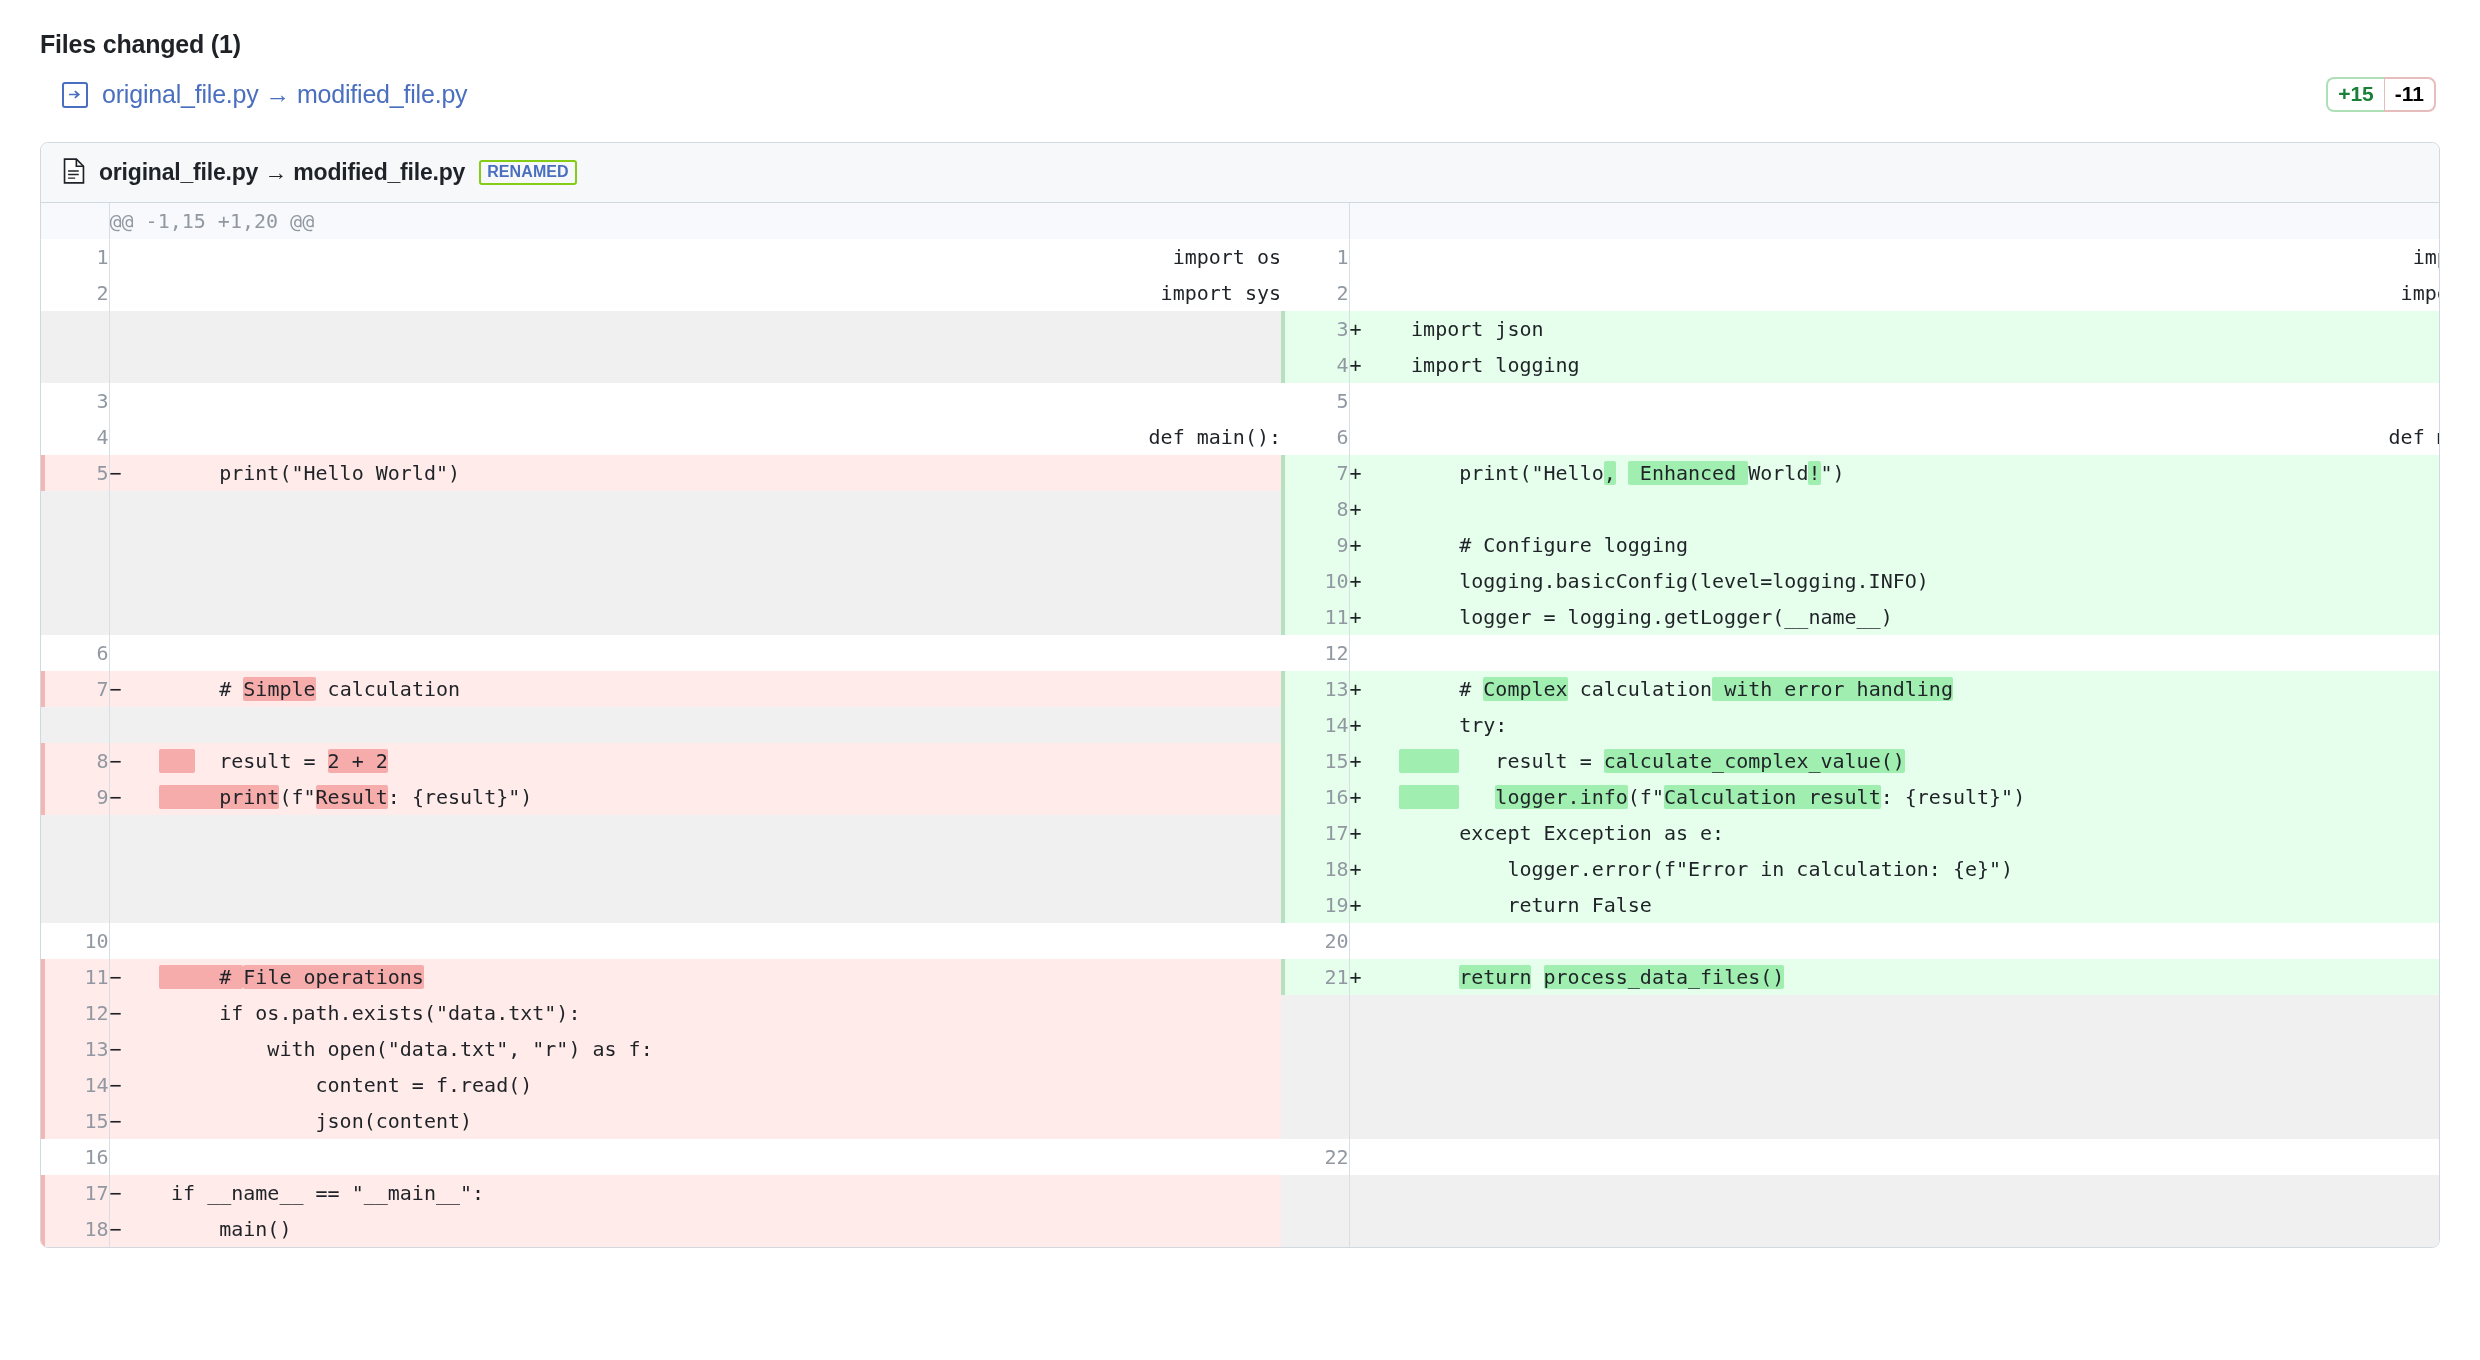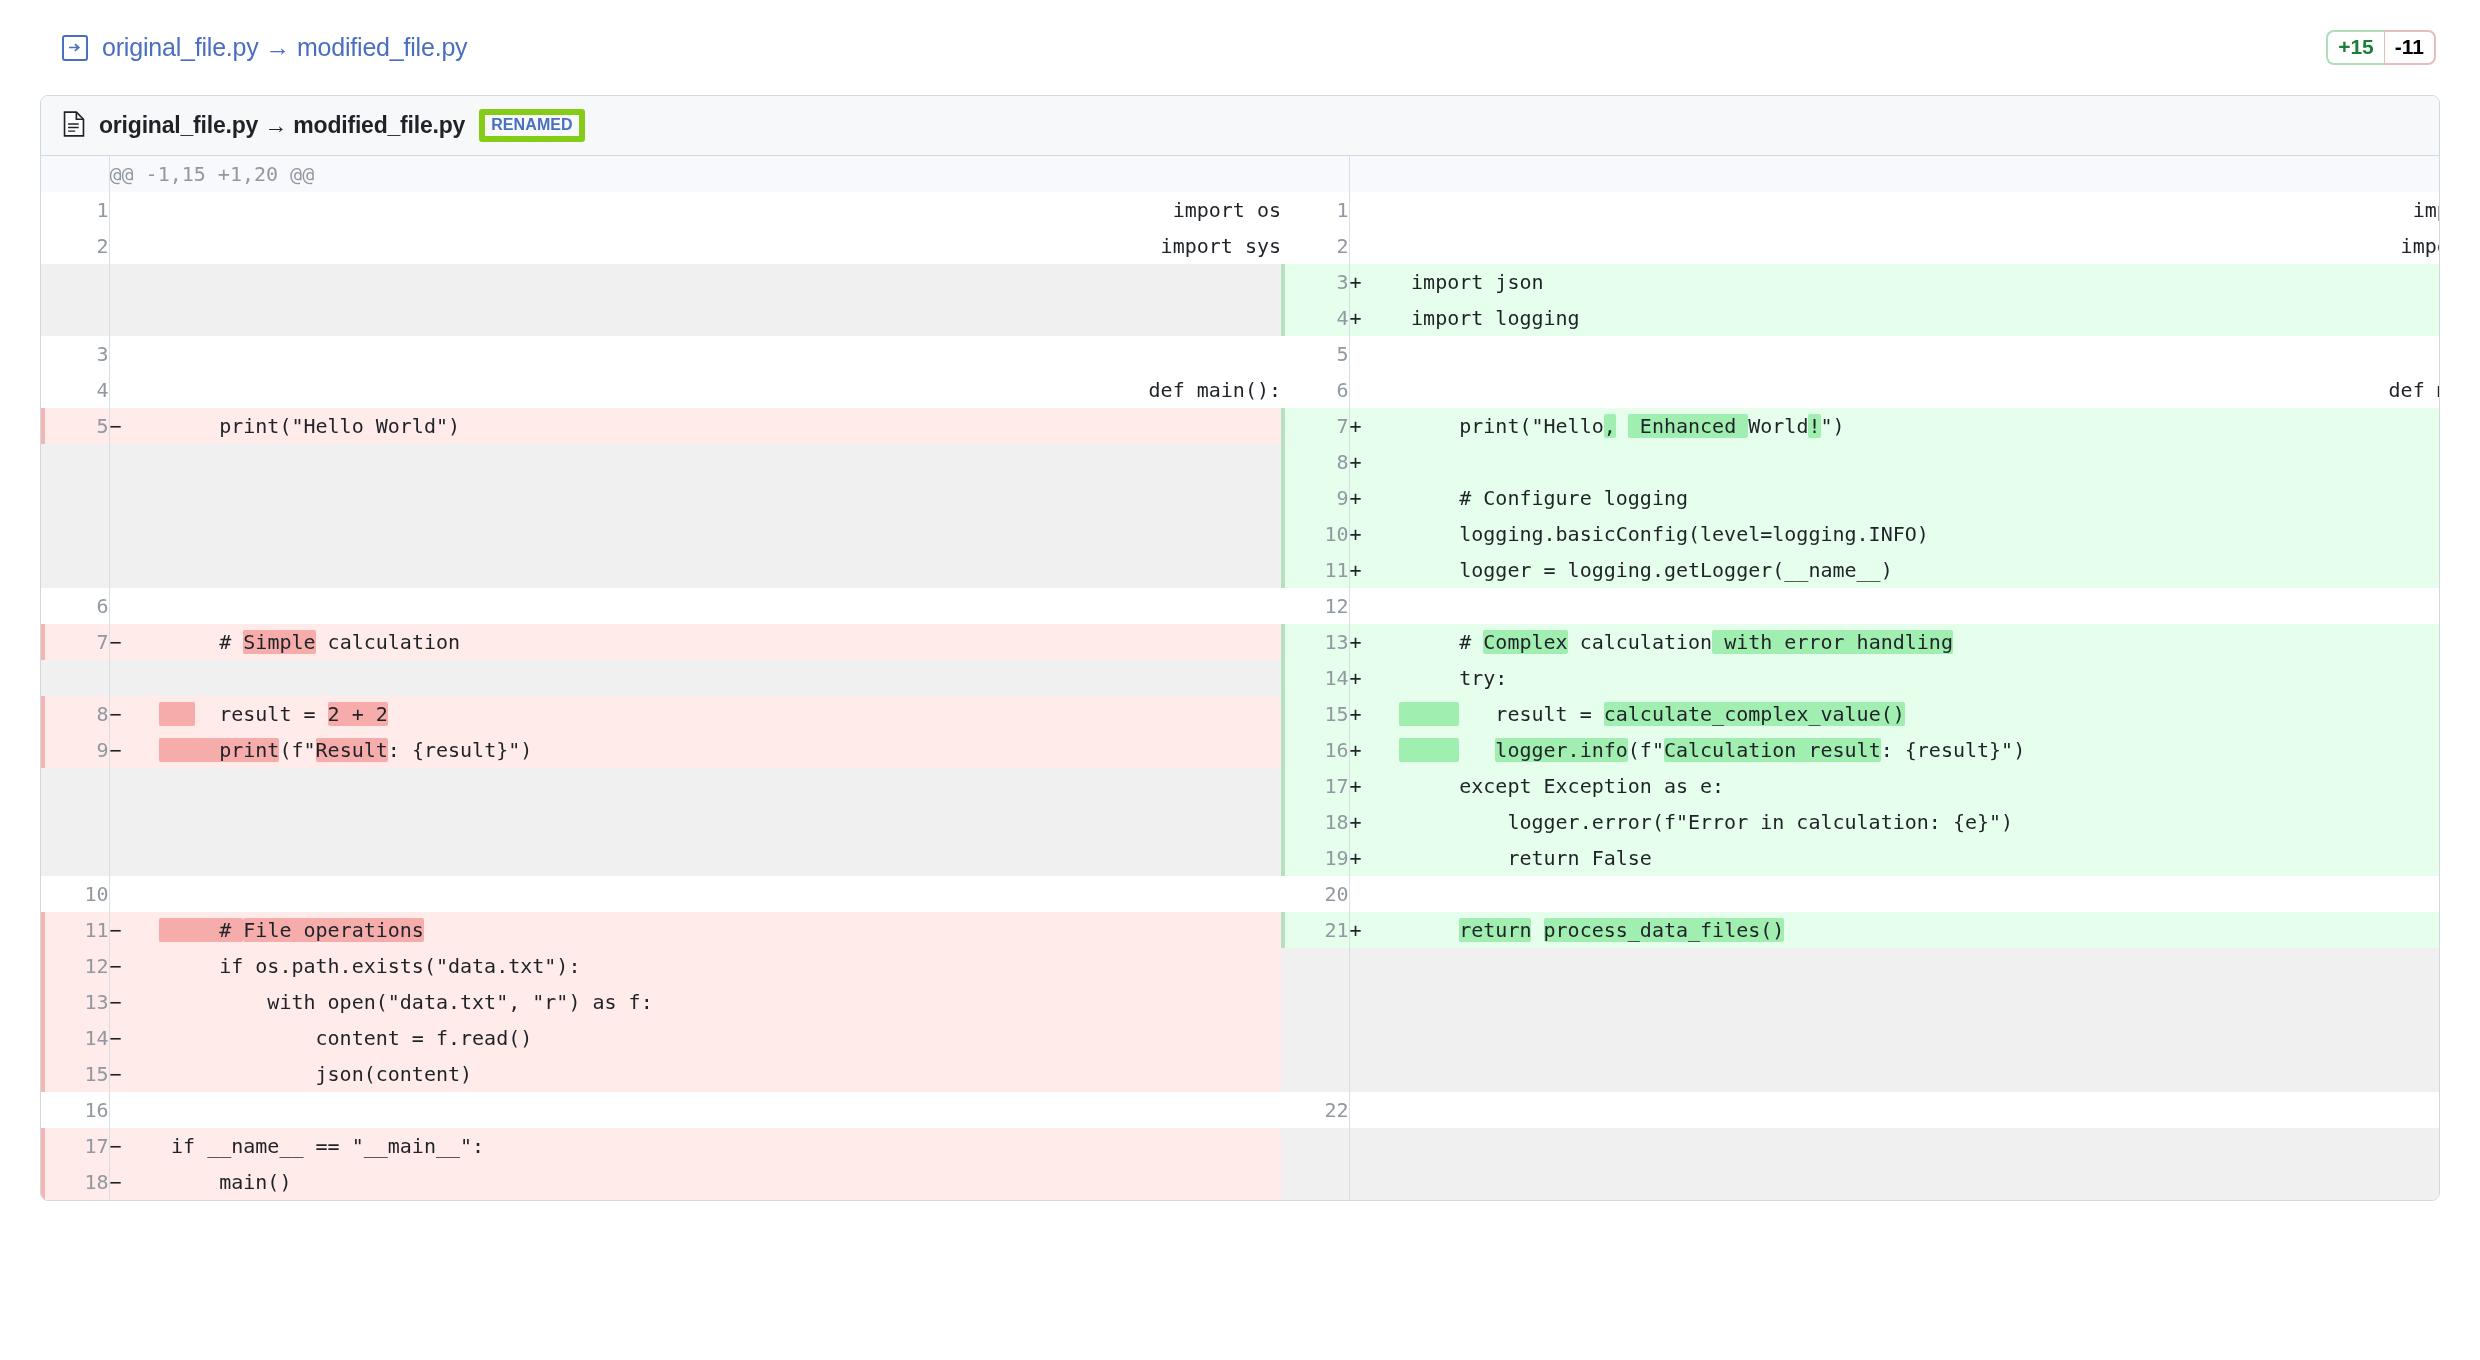--- a/index.html
+++ b/index.html
@@ -110,21 +110,21 @@
     font-size: 23px;
     font-weight: bold;
     color: #1f2328;
     letter-spacing: -0.2px;
     white-space: pre;
   }
   .renamed-tag {
     font-size: 16px;
     font-weight: bold;
     color: #4a6fbf;
-    border: 6px solid #84cc16;
+    border: 2px solid #84cc16;
     border-radius: 3px;
     padding: 2px 6px 3px 6px;
     line-height: 1;
     letter-spacing: 0.1px;
   }
 
   
   table.diff {
     border-collapse: collapse;
     width: 100%;
@@ -188,20 +188,21 @@
 
   
   .w-add { background: #a0eeb0; border-radius: 2px; }
   .w-del { background: #f5acab; border-radius: 2px; }
 </style>
 </head>
 <body>
 
 <div class="page">
 
+  <div class="files-changed-title">Files changed (1)</div>
 
   <div class="summary-row">
     <div class="summary-left">
       <span class="rename-icon">
         <svg width="15" height="15" viewBox="0 0 16 16">
           <path d="M2 8 H11 M8 5 L11.5 8 L8 11" stroke="#4a6fbf" stroke-width="1.8" fill="none" stroke-linecap="square"></path>
         </svg>
       </span>
       <a class="summary-link" href="#">original_file.py → modified_file.py</a>
     </div>

